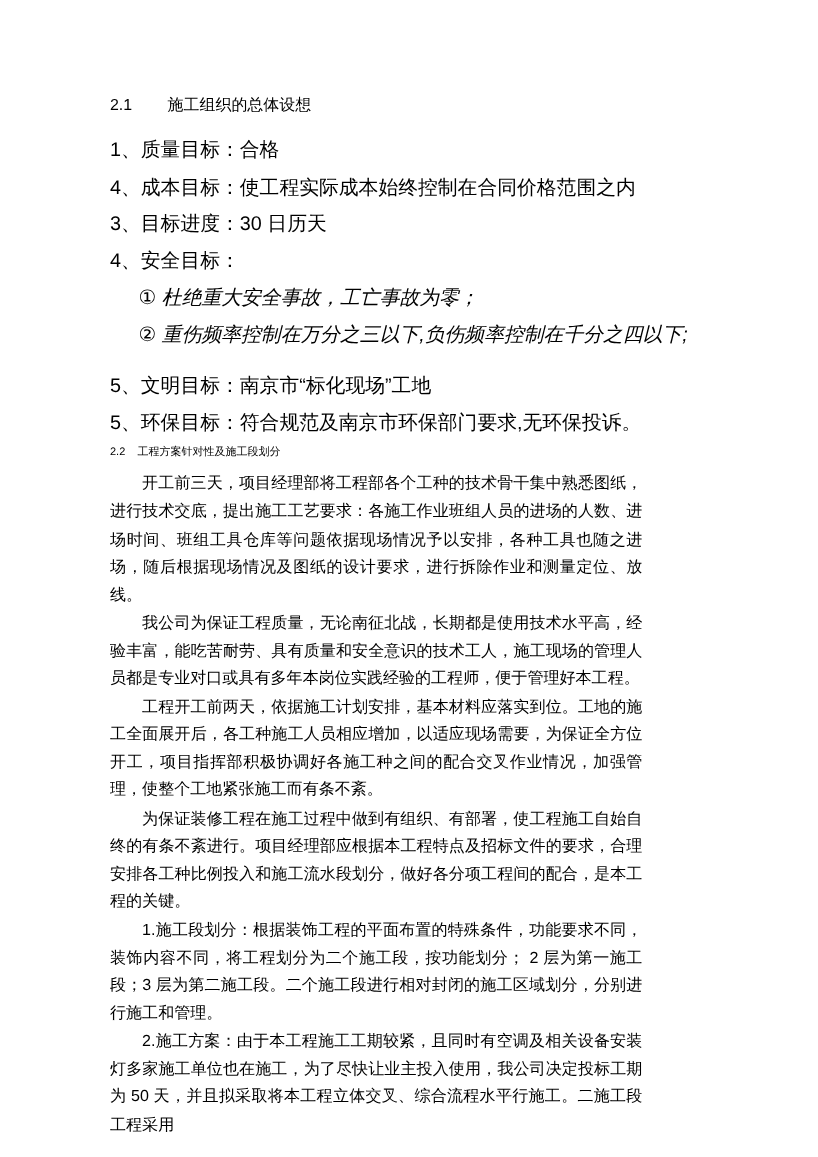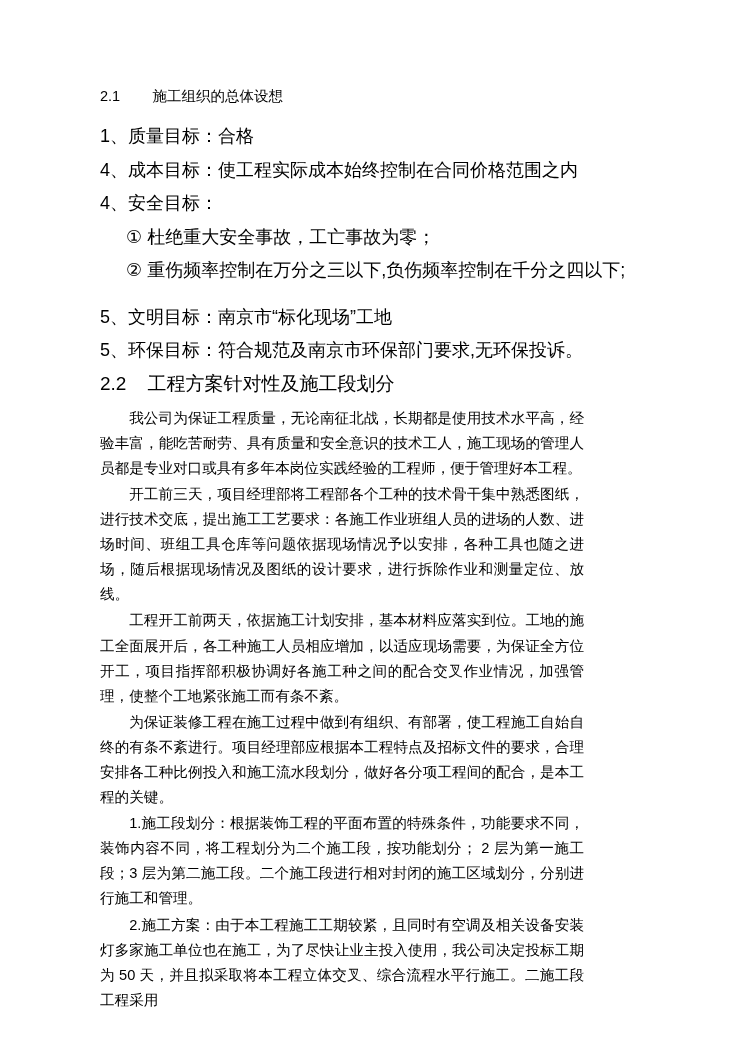--- a/index.html
+++ b/index.html
@@ -22,32 +22,33 @@
     line-height: 1.0;
   }
   .heading {
     margin: 0 0 20px 0;
     font-size: 14.5px;
     line-height: 1.2;
     white-space: pre;
   }
   .heading-2 {
     margin: 2px 0 10px 0;
-    font-size: 19px;
+    font-size: 10px;
     line-height: 1.2;
     white-space: pre;
   }
   .line {
     margin: 0 0 11px 0;
     font-size: 18px;
     line-height: 1.25;
     white-space: pre;
   }
   .line.indent1 {
     padding-left: 26px;
+    font-style: italic;
   }
   .spacer {
     height: 13px;
   }
   .para {
     margin: 0 0 1px 0;
     font-size: 14.6px;
     line-height: 1.72;
     text-align: justify;
     text-justify: inter-ideograph;
@@ -60,30 +61,31 @@
 </head>
 <body>
 
 <div class="page">
   <div class="doc-body">
 
     <div class="heading">2.1        施工组织的总体设想</div>
 
     <div class="line">1、质量目标：合格</div>
     <div class="line">4、成本目标：使工程实际成本始终控制在合同价格范围之内</div>
+    <div class="line">3、目标进度：30 日历天</div>
     <div class="line">4、安全目标：</div>
     <div class="line indent1">① 杜绝重大安全事故，工亡事故为零；</div>
     <div class="line indent1">② 重伤频率控制在万分之三以下,负伤频率控制在千分之四以下;</div>
     <div class="spacer"></div>
     <div class="line">5、文明目标：南京市“标化现场”工地</div>
     <div class="line">5、环保目标：符合规范及南京市环保部门要求,无环保投诉。</div>
 
     <div class="heading-2">2.2    工程方案针对性及施工段划分</div>
 
+    <p class="para">开工前三天，项目经理部将工程部各个工种的技术骨干集中熟悉图纸，进行技术交底，提出施工工艺要求：各施工作业班组人员的进场的人数、进场时间、班组工具仓库等问题依据现场情况予以安排，各种工具也随之进场，随后根据现场情况及图纸的设计要求，进行拆除作业和测量定位、放线。</p>
     <p class="para">我公司为保证工程质量，无论南征北战，长期都是使用技术水平高，经验丰富，能吃苦耐劳、具有质量和安全意识的技术工人，施工现场的管理人员都是专业对口或具有多年本岗位实践经验的工程师，便于管理好本工程。</p>
-    <p class="para">开工前三天，项目经理部将工程部各个工种的技术骨干集中熟悉图纸，进行技术交底，提出施工工艺要求：各施工作业班组人员的进场的人数、进场时间、班组工具仓库等问题依据现场情况予以安排，各种工具也随之进场，随后根据现场情况及图纸的设计要求，进行拆除作业和测量定位、放线。</p>
     <p class="para">工程开工前两天，依据施工计划安排，基本材料应落实到位。工地的施工全面展开后，各工种施工人员相应增加，以适应现场需要，为保证全方位开工，项目指挥部积极协调好各施工种之间的配合交叉作业情况，加强管理，使整个工地紧张施工而有条不紊。</p>
     <p class="para">为保证装修工程在施工过程中做到有组织、有部署，使工程施工自始自终的有条不紊进行。项目经理部应根据本工程特点及招标文件的要求，合理安排各工种比例投入和施工流水段划分，做好各分项工程间的配合，是本工程的关键。</p>
     <p class="para">1.施工段划分：根据装饰工程的平面布置的特殊条件，功能要求不同，装饰内容不同，将工程划分为二个施工段，按功能划分； 2 层为第一施工段；3 层为第二施工段。二个施工段进行相对封闭的施工区域划分，分别进行施工和管理。</p>
     <p class="para tight">2.施工方案：由于本工程施工工期较紧，且同时有空调及相关设备安装灯多家施工单位也在施工，为了尽快让业主投入使用，我公司决定投标工期为 50 天，并且拟采取将本工程立体交叉、综合流程水平行施工。二施工段工程采用</p>
 
   </div>
 </div>
 
 </body></html>

